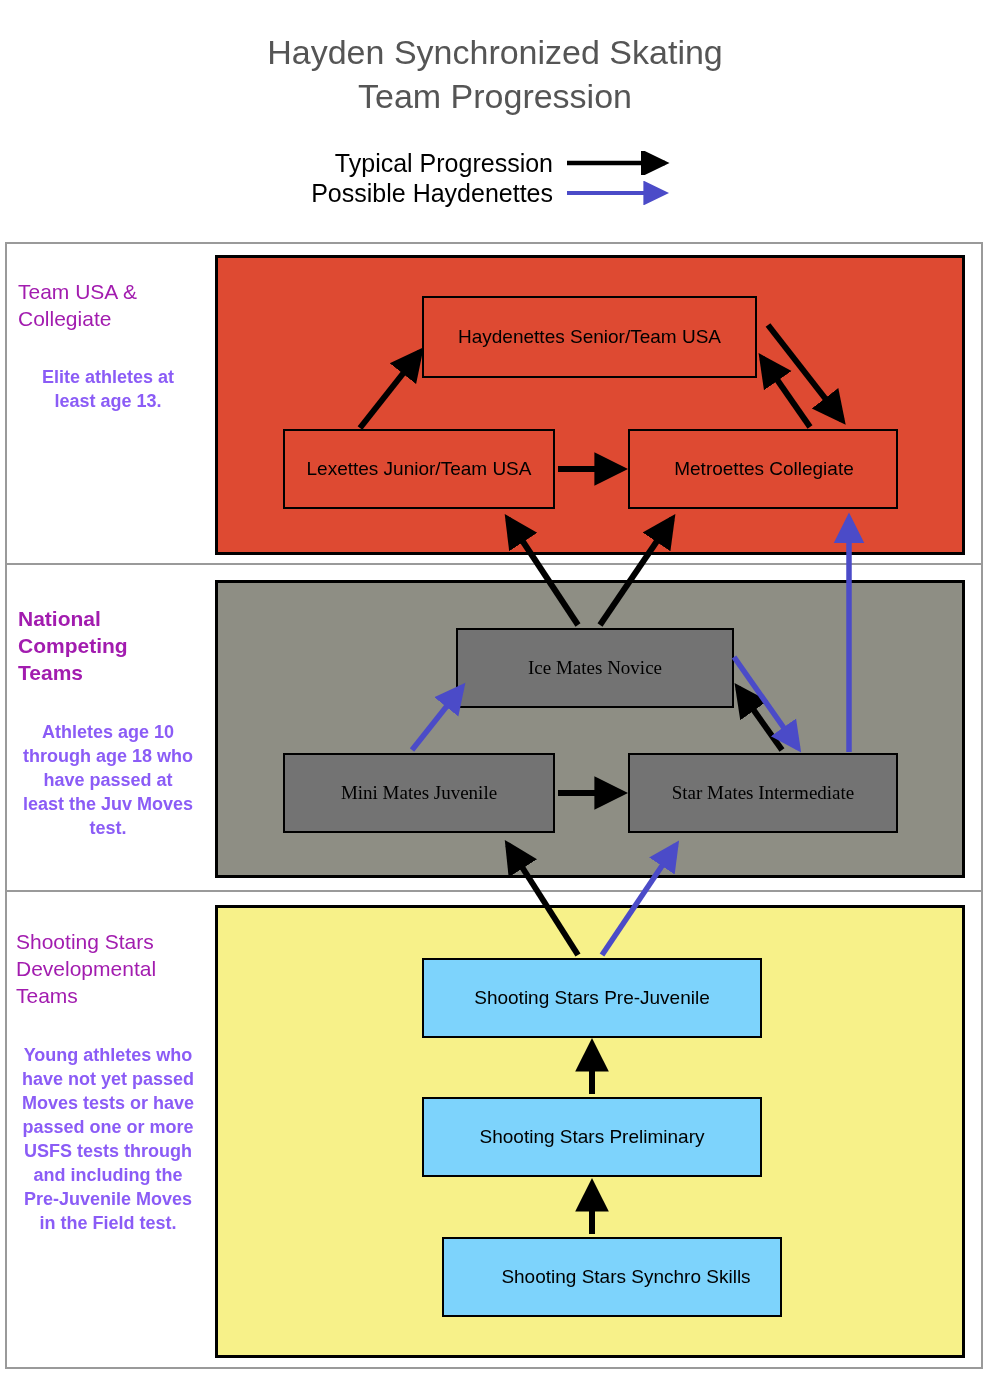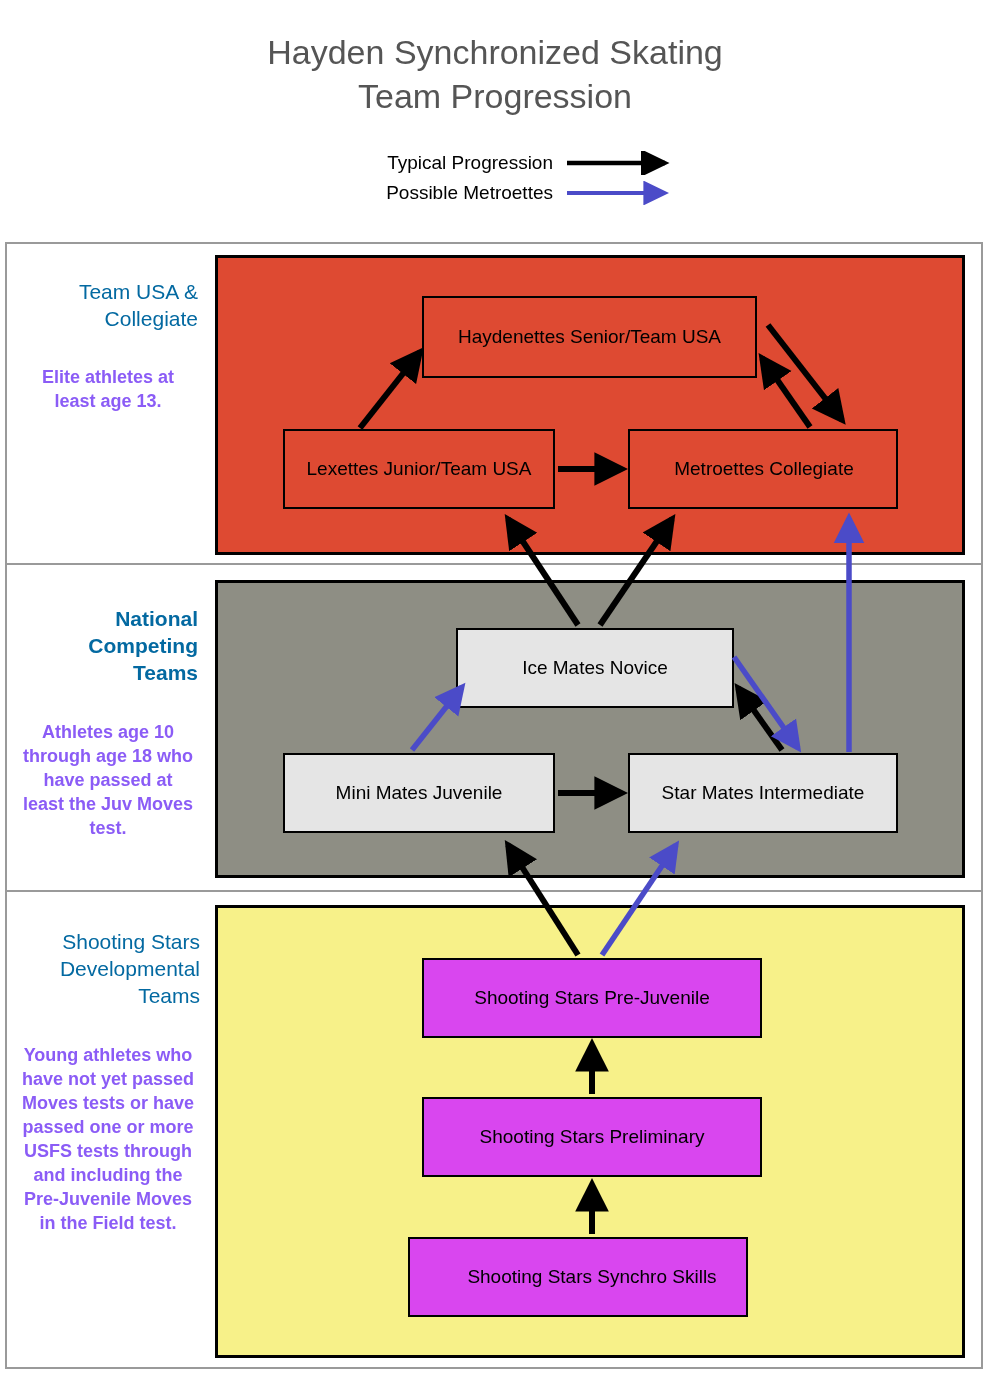--- a/index.html
+++ b/index.html
@@ -6,41 +6,41 @@
   body{width:990px;height:1376px;font-family:"Liberation Sans",sans-serif;overflow:hidden;}
   #root{position:relative;width:990px;height:1376px;}
 
   .title{
     position:absolute;left:0;top:30px;width:990px;text-align:center;
     font-size:34px;line-height:44px;color:#555555;font-family:"Liberation Sans",sans-serif;
   }
 
   .legend{position:absolute;left:315px;top:148px;width:370px;}
   .legend-row{display:flex;align-items:center;justify-content:flex-end;height:30px;}
-  .legend-label{font-size:19px;color:#000;margin-right:12px;white-space:nowrap;}
+  .legend-label{font-size:25px;color:#000;margin-right:12px;white-space:nowrap;}
   .legend-arrow{width:120px;height:24px;flex:0 0 120px;}
 
   .frame{position:absolute;left:5px;top:242px;width:978px;height:1127px;
          border:2px solid #9a9a9a;box-sizing:border-box;}
   .divider{position:absolute;left:5px;width:978px;height:0;border-top:2px solid #9a9a9a;}
 
-  .sec-label{position:absolute;text-align:right;color:#0369a1;font-size:21px;line-height:27px;}
+  .sec-label{position:absolute;text-align:left;color:#a21caf;font-size:21px;line-height:27px;}
   .sec-desc{position:absolute;text-align:center;color:#8b5cf6;font-size:18px;line-height:24px;font-weight:bold;}
 
   .panel{position:absolute;border:3px solid #000;box-sizing:border-box;}
   .panel-red{background:#DE4A32;}
   .panel-gray{background:#8E8E84;}
   .panel-yellow{background:#F7F189;}
 
   .node{position:absolute;border:2px solid #000;box-sizing:border-box;
         display:flex;align-items:center;justify-content:center;text-align:center;
         font-size:19px;color:#000;padding:0 8px;}
   .node-red{background:#DE4A32;}
-  .node-gray{background:#e5e5e5;}
-  .node-yellow{background:#d946ef;}
+  .node-gray{background:#737373;font-family:Liberation Serif, serif;}
+  .node-yellow{background:#7dd3fc;}
 
   #arrows{position:absolute;left:0;top:0;width:990px;height:1376px;pointer-events:none;}
 </style>
 </head>
 <body>
 
 <div id="root">
 
   <div class="title">
     <div>Hayden Synchronized Skating</div>
@@ -53,21 +53,21 @@
       <svg class="legend-arrow" viewBox="0 0 120 24">
         <defs>
           <marker id="lm-black" markerWidth="7" markerHeight="7" refX="5.4" refY="3.5" orient="auto">
             <path d="M0,0.4 L6.4,3.5 L0,6.6 Z" fill="#000000"></path>
           </marker>
         </defs>
         <line x1="2" y1="12" x2="100" y2="12" stroke="#000000" stroke-width="4.5" marker-end="url(#lm-black)"></line>
       </svg>
     </div>
     <div class="legend-row">
-      <span class="legend-label">Possible Metroettes</span>
+      <span class="legend-label">Possible Haydenettes</span>
       <svg class="legend-arrow" viewBox="0 0 120 24">
         <defs>
           <marker id="lm-blue" markerWidth="7" markerHeight="7" refX="5.4" refY="3.5" orient="auto">
             <path d="M0,0.4 L6.4,3.5 L0,6.6 Z" fill="#4B4BC8"></path>
           </marker>
         </defs>
         <line x1="2" y1="12" x2="100" y2="12" stroke="#4B4BC8" stroke-width="4" marker-end="url(#lm-blue)"></line>
       </svg>
     </div>
   </div>
@@ -94,21 +94,21 @@
   <div class="node node-gray" style="left:283px;top:753px;width:272px;height:80px;">Mini Mates Juvenile</div>
   <div class="node node-gray" style="left:628px;top:753px;width:270px;height:80px;">Star Mates Intermediate</div>
 
   <div class="sec-label" style="left:16px;top:928px;width:184px;">Shooting Stars Developmental Teams</div>
   <div class="sec-desc" style="left:20px;top:1043px;width:176px;">Young athletes who have not yet passed Moves tests or have passed one or more USFS tests through and including the Pre-Juvenile Moves in the Field test.</div>
 
   <div class="panel panel-yellow" style="left:215px;top:905px;width:750px;height:453px;"></div>
 
   <div class="node node-yellow" style="left:422px;top:958px;width:340px;height:80px;">Shooting Stars Pre-Juvenile</div>
   <div class="node node-yellow" style="left:422px;top:1097px;width:340px;height:80px;">Shooting Stars Preliminary</div>
-  <div class="node node-yellow" style="left:408px;top:1237px;width:340px;height:80px;padding-left:36px;">Shooting Stars Synchro Skills</div>
+  <div class="node node-yellow" style="left:442px;top:1237px;width:340px;height:80px;padding-left:36px;">Shooting Stars Synchro Skills</div>
 
   <svg id="arrows" viewBox="0 0 990 1376">
     <defs>
       <marker id="ab" markerWidth="6" markerHeight="6" refX="4.6" refY="3" orient="auto">
         <path d="M0,0.2 L5.6,3 L0,5.8 Z" fill="#000000"></path>
       </marker>
       <marker id="au" markerWidth="6" markerHeight="6" refX="4.6" refY="3" orient="auto">
         <path d="M0,0.2 L5.6,3 L0,5.8 Z" fill="#4B4BC8"></path>
       </marker>
     </defs>

